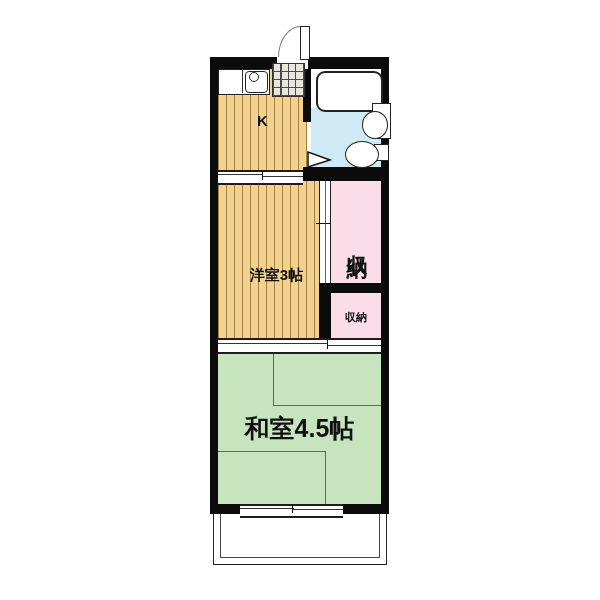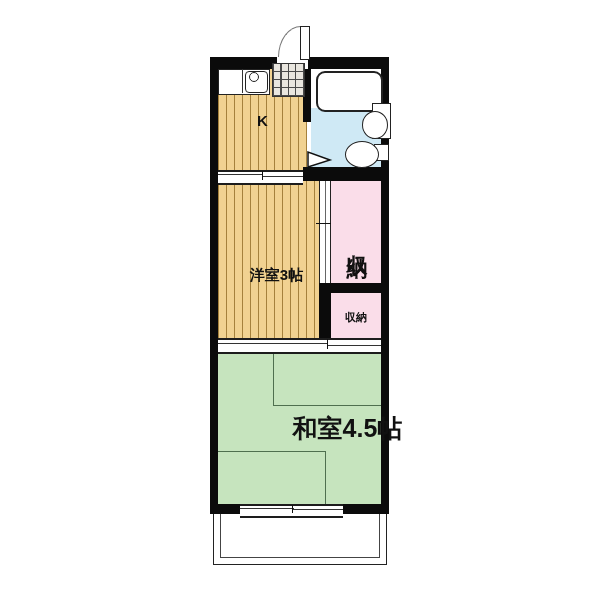--- a/index.html
+++ b/index.html
@@ -104,15 +104,15 @@
   <div class="label" style="left:218px;top:112px;width:89px;font-size:15px;">
     <div>K</div>
   </div>
 
   <div class="label" style="left:218px;top:244px;width:117px;font-size:15px;margin-top:22px;">洋室3帖</div>
 
   <div class="label" style="left:345px;top:206px;width:24px;height:70px;font-size:21px;writing-mode:vertical-rl;text-orientation:upright;letter-spacing:3px;">収納</div>
 
   <div class="label" style="left:331px;top:311px;width:50px;font-size:11px;">収納</div>
 
-  <div class="label" style="left:218px;top:414px;width:163px;font-size:25px;padding-left:48px;">和室4.5帖</div>
+  <div class="label" style="left:218px;top:414px;width:163px;font-size:25px;">和室4.5帖</div>
 
 </div>
 
 </body></html>

